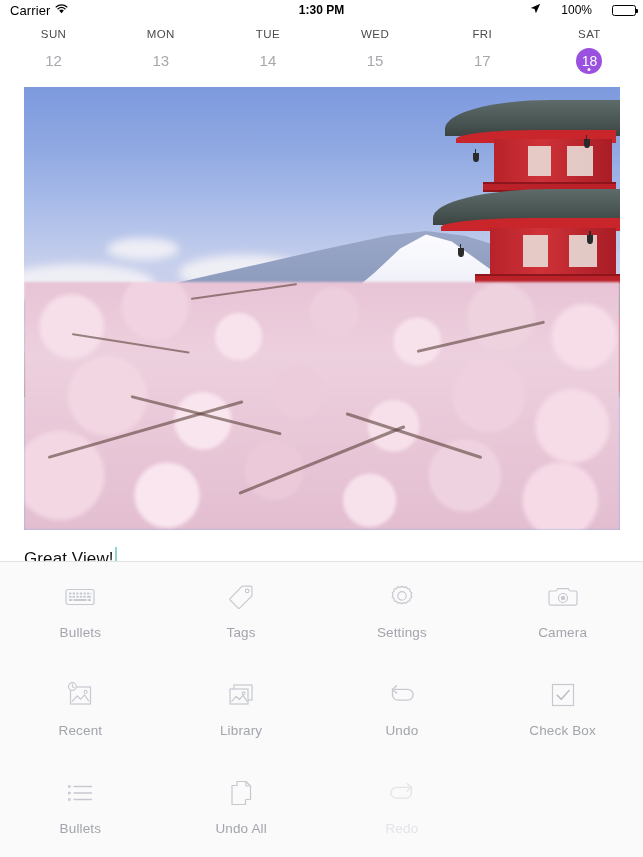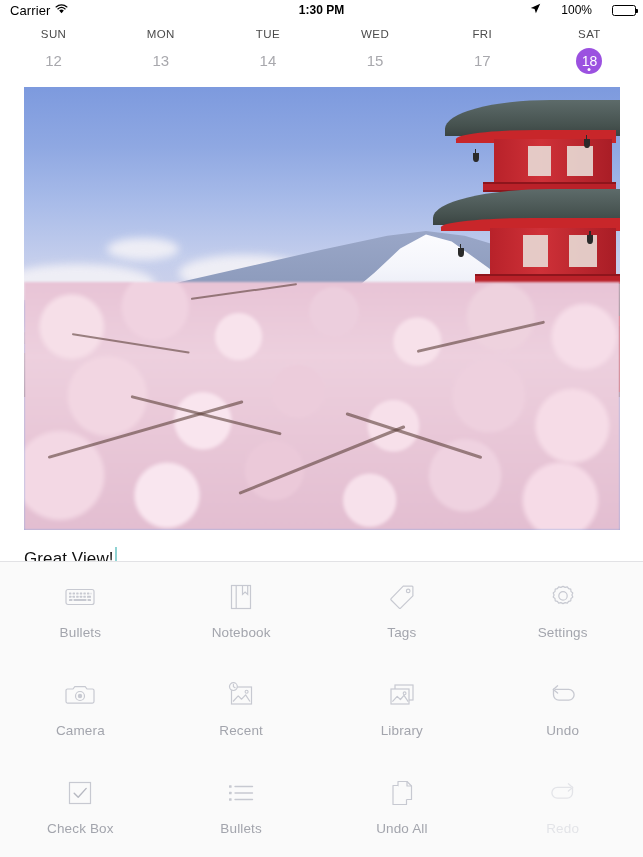--- a/index.html
+++ b/index.html
@@ -529,30 +529,20 @@
             <rect x="22" y="9.8" width="4" height="2" rx="0.4"></rect>
             <rect x="4" y="13.1" width="3.4" height="2" rx="0.4"></rect>
             <rect x="8.6" y="13.1" width="12.8" height="2" rx="0.4"></rect>
             <rect x="22.6" y="13.1" width="3.4" height="2" rx="0.4"></rect>
           </g>
         </svg>
       </span>
       <span class="tool-label">Bullets</span>
     </div>
 
-    <div class="tool">
-      <span class="tool-icon">
-        <svg width="24" height="26" viewBox="0 0 24 26">
-          <rect x="2.5" y="1.5" width="19" height="23" fill="none" stroke="#c7c9d1" stroke-width="1.2"></rect>
-          <path d="M13.5 1.5 v9 l2.6 -2.4 l2.6 2.4 v-9" fill="none" stroke="#c7c9d1" stroke-width="1.2"></path>
-          <line x1="7.2" y1="1.5" x2="7.2" y2="24.5" stroke="#c7c9d1" stroke-width="1.2"></line>
-        </svg>
-      </span>
-      <span class="tool-label">Notebook</span>
-    </div>
 
     <div class="tool">
       <span class="tool-icon">
         <svg width="26" height="26" viewBox="0 0 26 26">
           <path d="M14.2 2.2 H23 a0.9 0.9 0 0 1 0.9 0.9 V11.8 L11.6 24.1 a1 1 0 0 1 -1.4 0 L2.1 16 a1 1 0 0 1 0 -1.4 Z" fill="none" stroke="#c7c9d1" stroke-width="1.2" stroke-linejoin="round"></path>
           <circle cx="19.2" cy="6.9" r="1.8" fill="none" stroke="#c7c9d1" stroke-width="1.2"></circle>
         </svg>
       </span>
       <span class="tool-label">Tags</span>
     </div>

